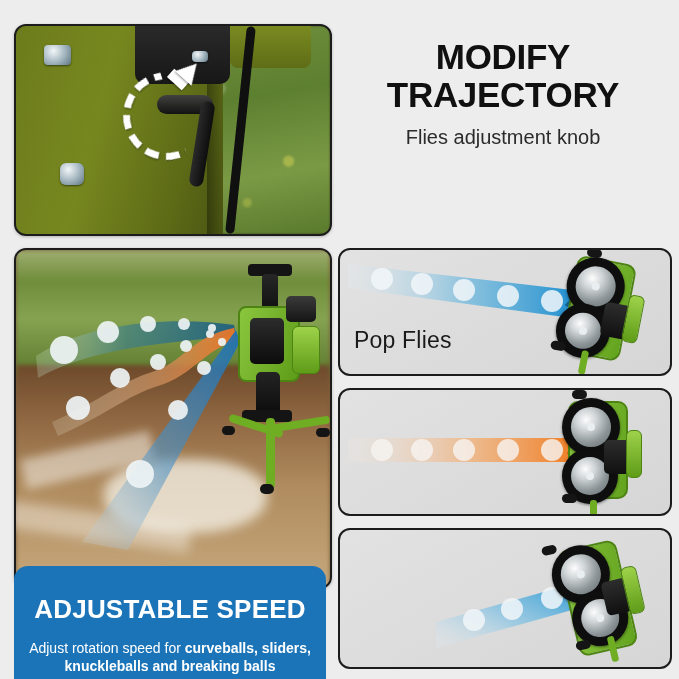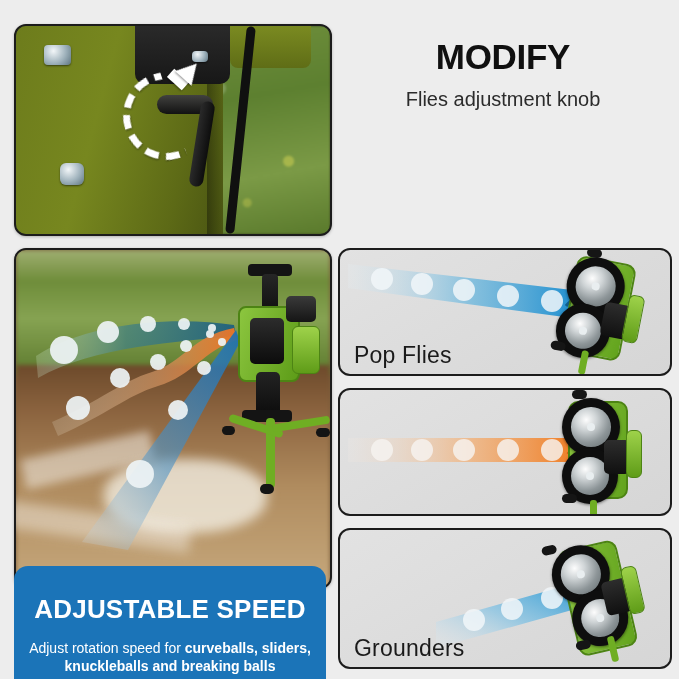--- a/index.html
+++ b/index.html
@@ -154,21 +154,21 @@
   .panel{
     position:absolute;left:338px;width:330px;
     background:linear-gradient(150deg,#e2e2e2,#d6d6d6);
     border:2px solid #1c1c1c;border-radius:12px;
     overflow:hidden;
   }
   #panel-pop{top:248px;height:124px;}
   #panel-fast{top:388px;height:124px;}
   #panel-ground{top:528px;height:137px;}
   .panel-label{
-    position:absolute;left:14px;bottom:5px;
+    position:absolute;left:14px;bottom:20px;
     font-size:23px;color:#1a1a1a;font-weight:normal;letter-spacing:.2px;
   }
 
   
   .machine{position:absolute;right:2px;top:0;width:122px;height:100%;}
   .m-frame{
     position:absolute;left:22px;top:9%;width:56px;height:76%;
     background:linear-gradient(100deg,#8cc63f,#62a31d);
     border-radius:10px;border:2px solid #4d8414;
   }
@@ -219,20 +219,21 @@
     <div class="kp-arc"></div>
     <div class="kp-arrowtail"></div>
     <div class="kp-arrow"></div>
     <div class="kp-lever"></div>
     <div class="kp-handle"></div>
   </div>
 
   <div id="headline-block">
     <h1 id="headline">
       <span>MODIFY</span><br>
+      <span>TRAJECTORY</span>
     </h1>
     <p id="subline">
       <span>Flies adjustment knob</span><br>
     </p>
   </div>
 
   <div class="photo" id="field-photo">
     <div class="fp-sky"></div>
     <div class="fp-dirt"></div>
     <div class="fp-chalk1"></div>
@@ -389,16 +390,15 @@
     <div class="machine" style="transform:rotate(-13deg);">
       <div class="m-frame"></div>
       <div class="m-wheel" style="left:12px;top:10px;width:58px;height:58px;"></div>
       <div class="m-wheel" style="left:22px;top:58px;width:56px;height:56px;"></div>
       <div class="m-motor" style="left:58px;top:52px;"></div>
       <div class="m-side" style="left:80px;top:42px;"></div>
       <div class="m-leg" style="left:52px;top:106px;width:7px;height:26px;"></div>
       <div class="m-foot" style="left:8px;top:4px;"></div>
       <div class="m-foot" style="left:20px;top:104px;"></div>
     </div>
-    <span class="panel-label">Grounders</span>
   </div>
 
 </div>
 
 </body></html>

